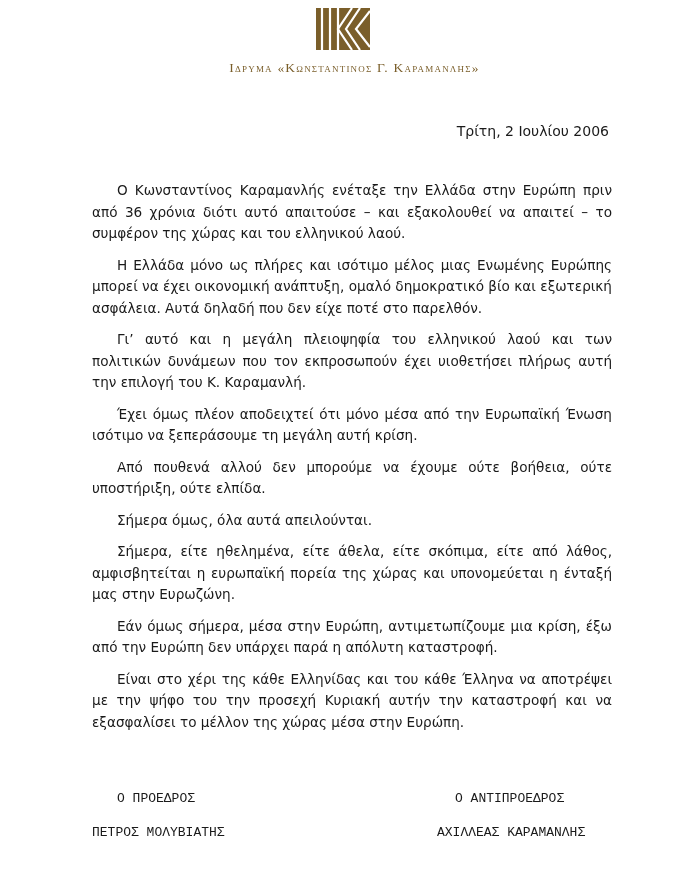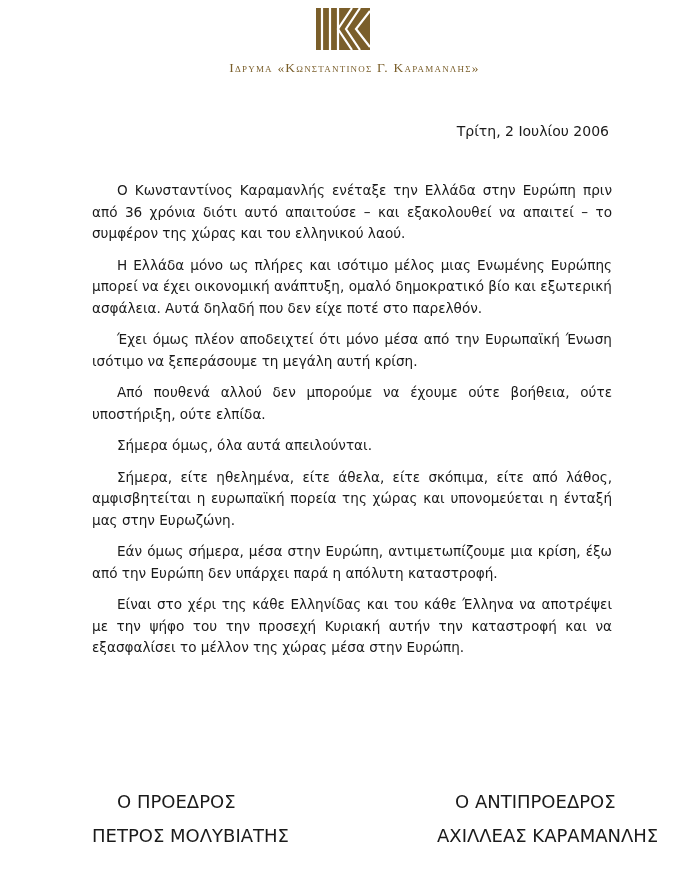--- a/index.html
+++ b/index.html
@@ -6,21 +6,21 @@
   body { width: 685px; height: 888px; position: relative; overflow: hidden;
          font-family: "DejaVu Sans", sans-serif; color: #1a1a1a; }
   .logo { position: absolute; left: 316px; top: 8px; width: 54px; height: 42px; }
   .foundation { position: absolute; left: 0; width: 685px; top: 60px; text-align: center;
          font-family: "Liberation Serif", serif; color: #7a5e2a; font-size: 13.5px;
          letter-spacing: 1.2px; font-variant: small-caps; margin-left: 12px; }
   .date { position: absolute; right: 76px; top: 123px; font-size: 14px; }
   .body { position: absolute; left: 92px; top: 180px; width: 520px; font-size: 13.6px;
           line-height: 21.5px; text-align: justify; }
   .body p { margin: 0 0 10px 0; text-indent: 25px; }
-  .sig { position: absolute; font-size: 18px; }
+  .sig { position: absolute; font-size: 13px; font-family: Liberation Mono, monospace; }
 </style>
 </head>
 <body>
 
 <svg class="logo" viewBox="0 0 54 42">
   <rect x="0" y="0" width="54" height="42" fill="#7a5e2a"></rect>
   <g stroke="#ffffff" stroke-width="2.2" fill="none">
     <line x1="6" y1="0" x2="6" y2="42"></line>
     <line x1="14" y1="0" x2="14" y2="42"></line>
     <line x1="22" y1="0" x2="22" y2="42"></line>
@@ -30,20 +30,21 @@
   </g>
 </svg>
 
 <div class="foundation">Ιδρυμα «Κωνσταντινος Γ. Καραμανλης»</div>
 
 <div class="date">Τρίτη, 2 Ιουλίου 2006</div>
 
 <div class="body">
   <p>Ο Κωνσταντίνος Καραμανλής ενέταξε την Ελλάδα στην Ευρώπη πριν από 36 χρόνια διότι αυτό απαιτούσε – και εξακολουθεί να απαιτεί – το συμφέρον της χώρας και του ελληνικού λαού.</p>
   <p>Η Ελλάδα μόνο ως πλήρες και ισότιμο μέλος μιας Ενωμένης Ευρώπης μπορεί να έχει οικονομική ανάπτυξη, ομαλό δημοκρατικό βίο και εξωτερική ασφάλεια.  Αυτά δηλαδή που δεν είχε ποτέ στο παρελθόν.</p>
+  <p>Γι’ αυτό και η μεγάλη πλειοψηφία του ελληνικού λαού και των πολιτικών δυνάμεων που τον εκπροσωπούν έχει υιοθετήσει πλήρως αυτή την επιλογή του Κ. Καραμανλή.</p>
   <p>Έχει όμως πλέον αποδειχτεί ότι μόνο μέσα από την Ευρωπαϊκή Ένωση ισότιμο να ξεπεράσουμε τη μεγάλη αυτή κρίση.</p>
   <p>Από πουθενά αλλού δεν μπορούμε να έχουμε ούτε βοήθεια, ούτε υποστήριξη, ούτε ελπίδα.</p>
   <p>Σήμερα όμως, όλα αυτά απειλούνται.</p>
   <p>Σήμερα, είτε ηθελημένα, είτε άθελα, είτε σκόπιμα, είτε από λάθος, αμφισβητείται η ευρωπαϊκή πορεία της χώρας και υπονομεύεται η ένταξή μας στην Ευρωζώνη.</p>
   <p>Εάν όμως σήμερα, μέσα στην Ευρώπη, αντιμετωπίζουμε μια κρίση, έξω από την Ευρώπη δεν υπάρχει παρά η απόλυτη καταστροφή.</p>
   <p>Είναι στο χέρι της κάθε Ελληνίδας και του κάθε Έλληνα να αποτρέψει με την ψήφο του την προσεχή Κυριακή αυτήν την καταστροφή και να εξασφαλίσει το μέλλον της χώρας μέσα στην Ευρώπη.</p>
 </div>
 
 <div class="sig" style="left:117px; top:791px;">Ο ΠΡΟΕΔΡΟΣ</div>
 <div class="sig" style="left:92px; top:825px;">ΠΕΤΡΟΣ ΜΟΛΥΒΙΑΤΗΣ</div>

